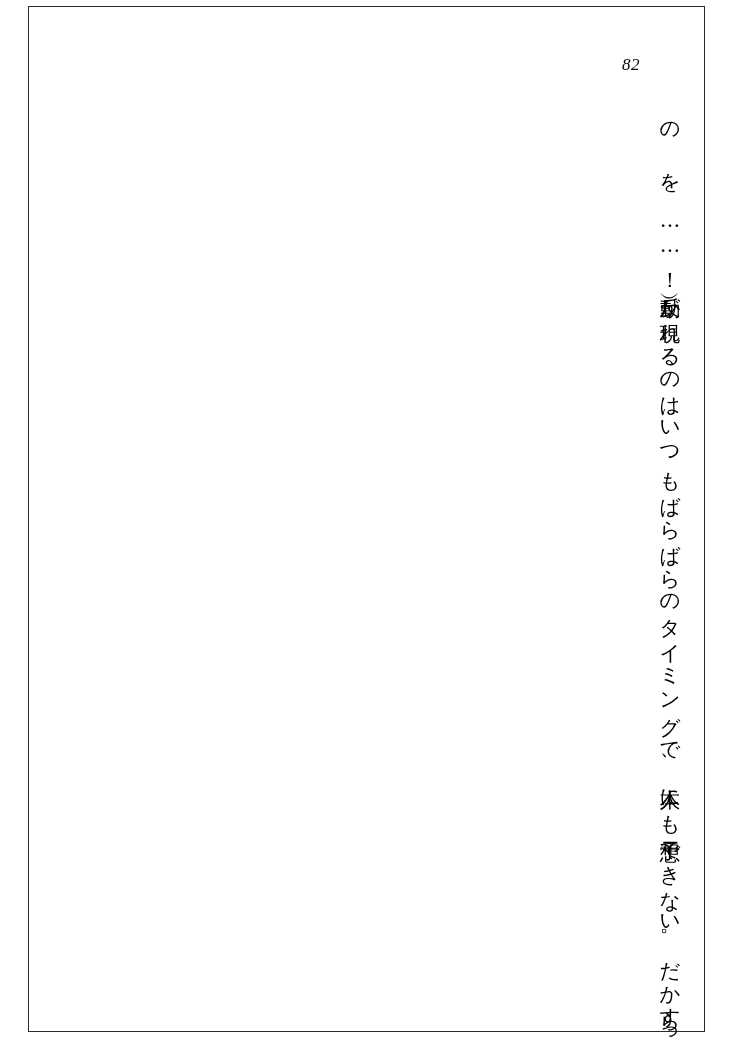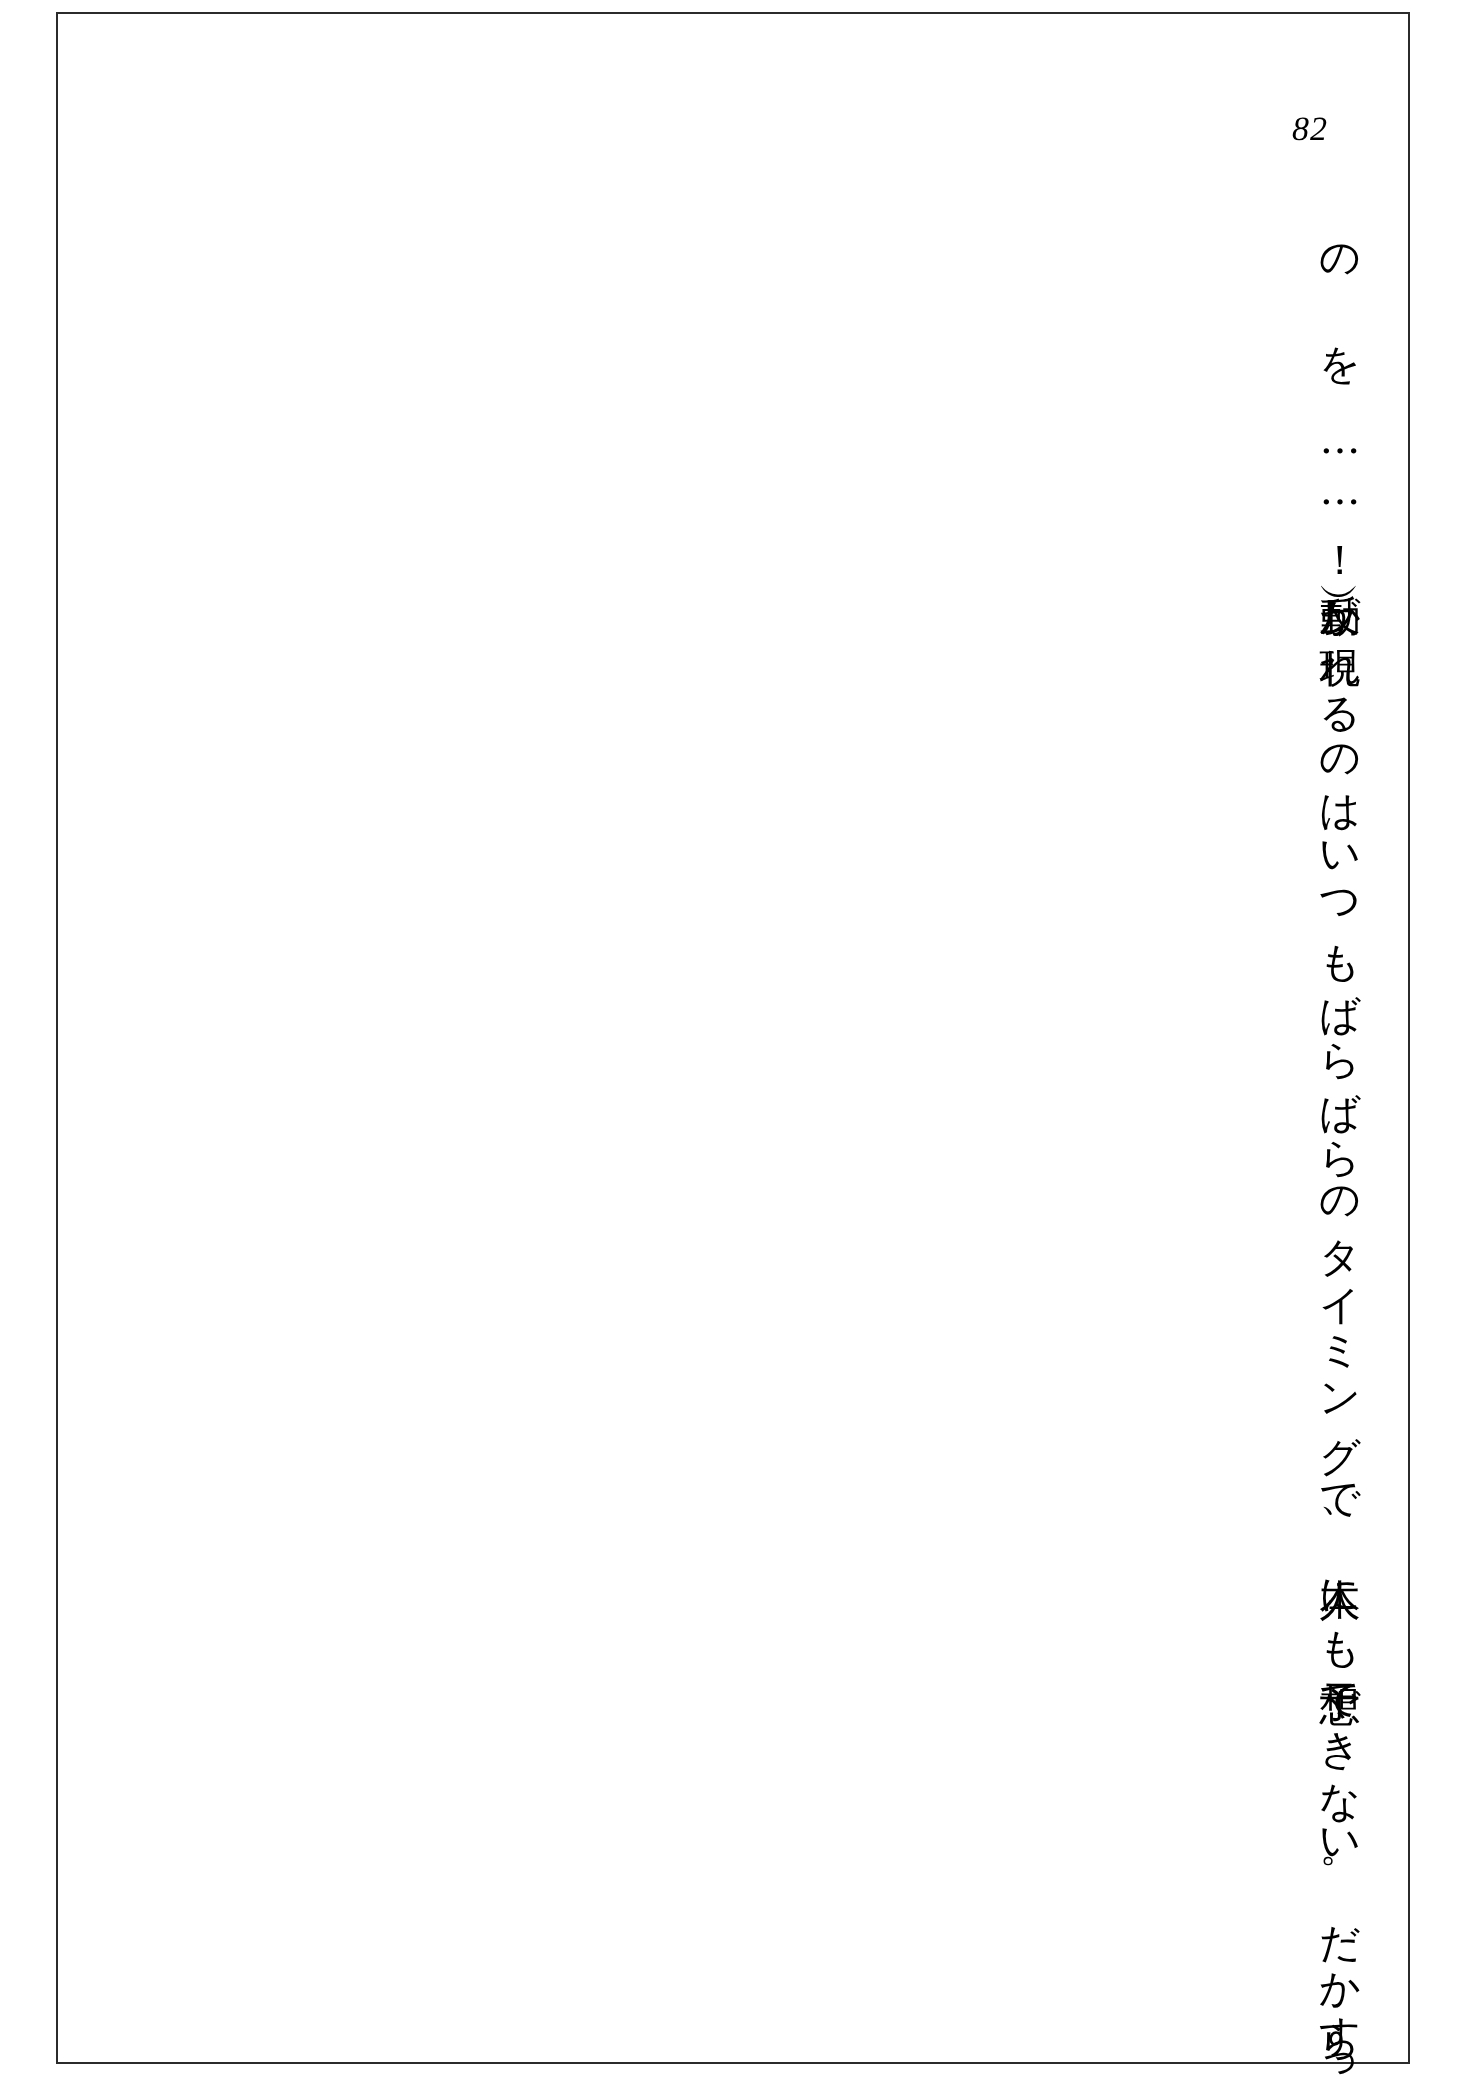--- a/index.html
+++ b/index.html
@@ -31,21 +31,20 @@
   #page-number {
     position: absolute;
     top: 55px;
     left: 0;
     width: 640px;
     text-align: right;
     font-family: "Liberation Serif", "DejaVu Serif", serif;
     font-style: italic;
     font-size: 17px;
     letter-spacing: 0.5px;
-    margin-left: 24px;
   }
 
   
   #body-text {
     position: absolute;
     top: 108px;
     right: 56px;
     height: 712px;
     display: flex;
     flex-direction: row;

